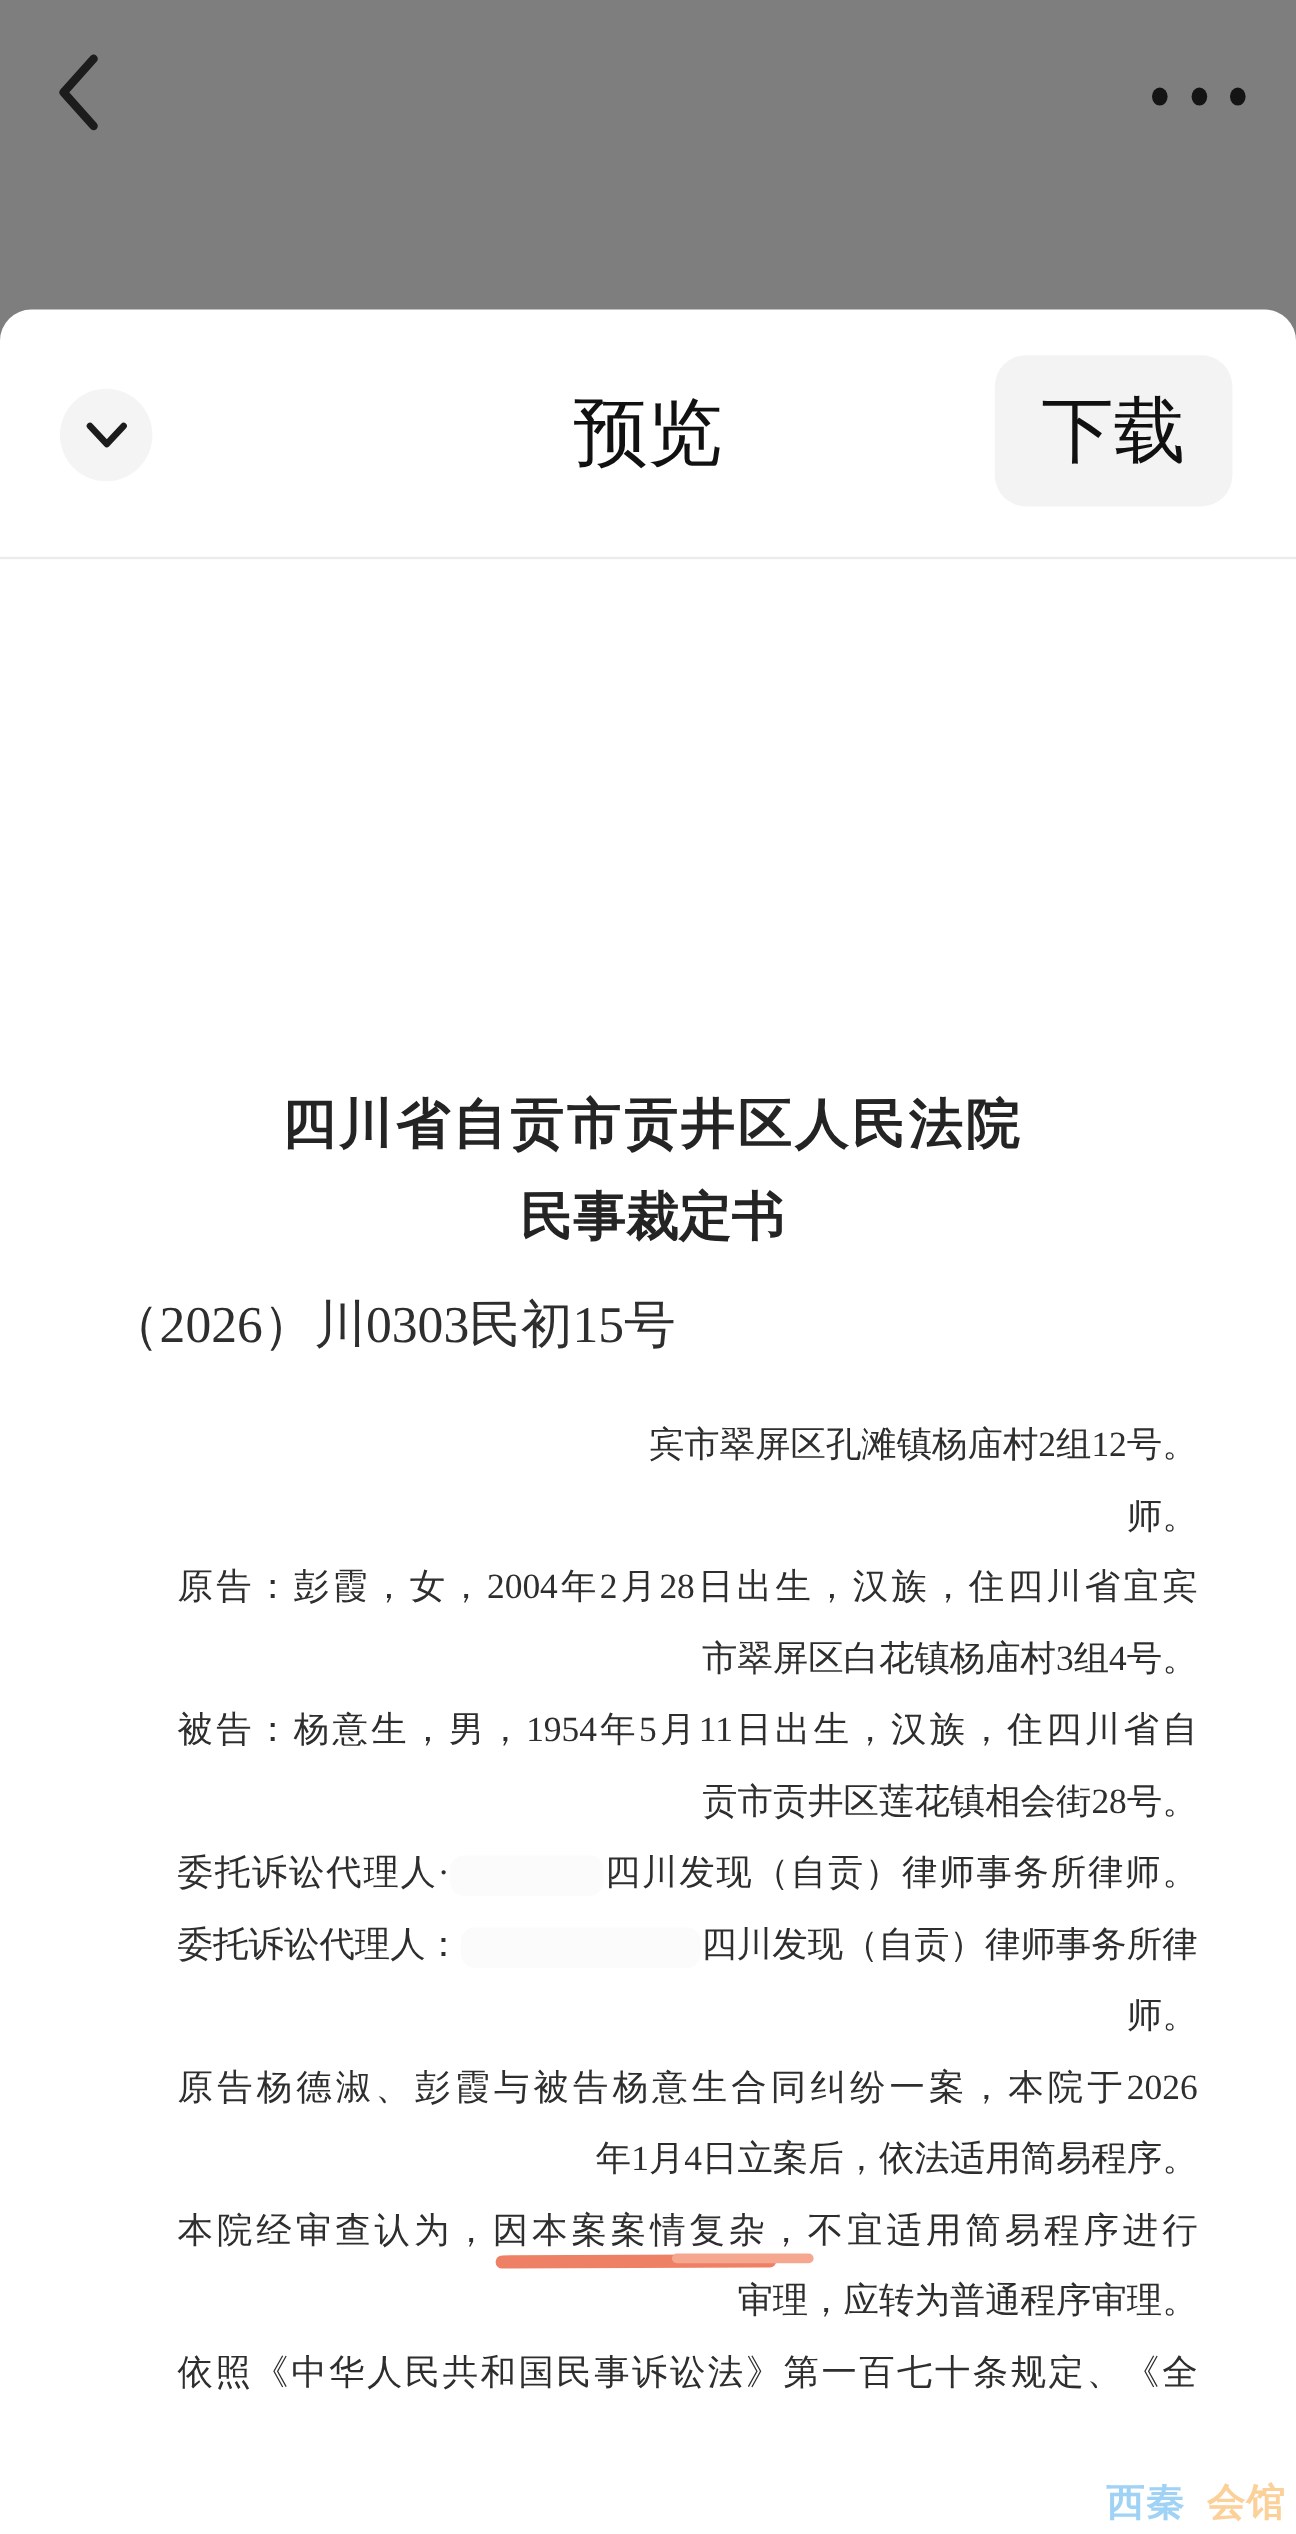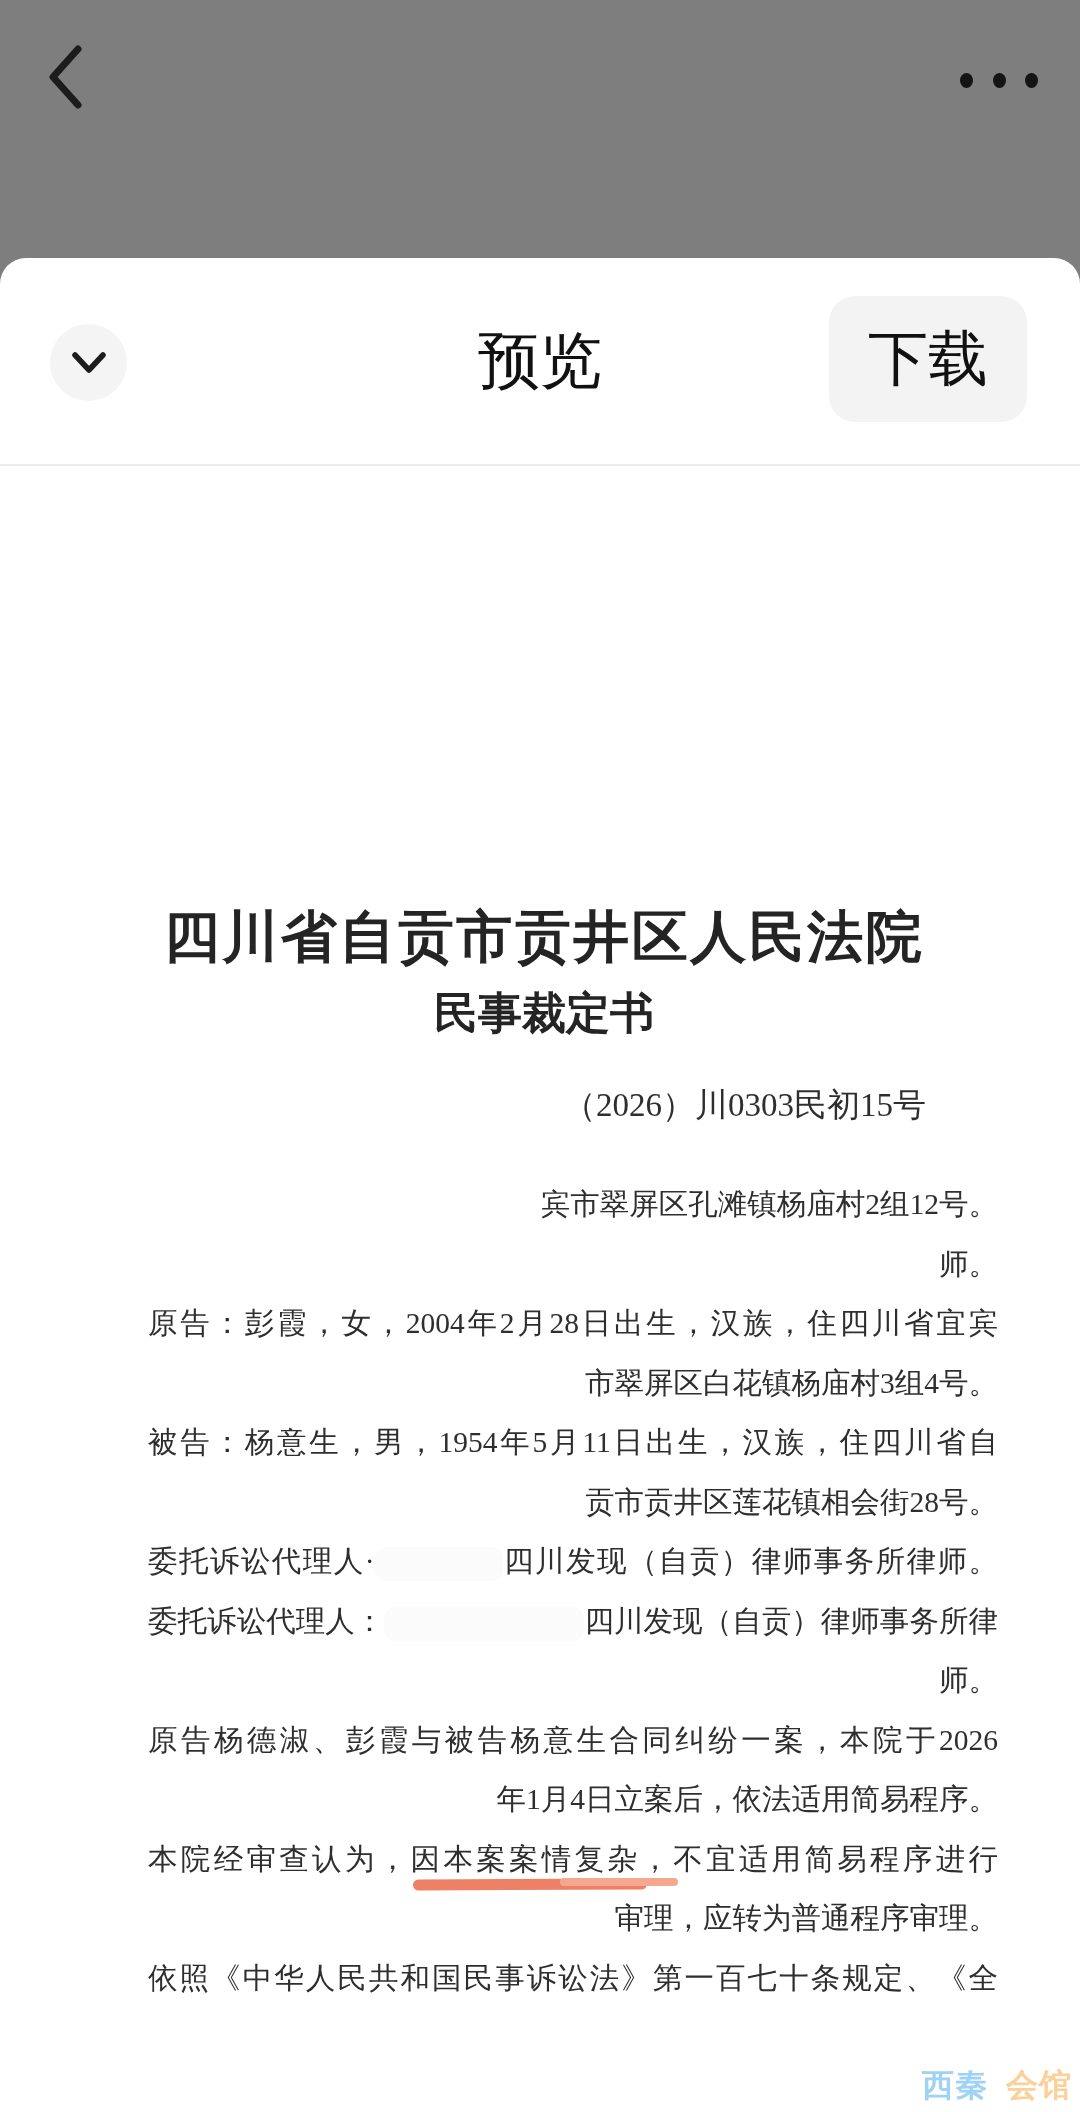--- a/index.html
+++ b/index.html
@@ -15,23 +15,23 @@
   .dot{width:13px;height:15px;border-radius:50%;background:#141414;}
   
   .sheet{position:absolute;left:0;top:258px;right:0;bottom:0;background:#ffffff;border-radius:26px 26px 0 0;}
   .sheet-header{position:absolute;left:0;top:0;right:0;height:206px;border-bottom:2px solid #ececec;}
   .collapse-btn{position:absolute;left:50px;top:66px;width:77px;height:77px;border-radius:50%;background:#f4f4f5;display:flex;align-items:center;justify-content:center;cursor:pointer;}
   .sheet-title{position:absolute;left:0;right:0;top:0;height:206px;display:flex;align-items:center;justify-content:center;font-size:62px;font-weight:500;color:var(--c-ui-text,#111);pointer-events:none;}
   .download-btn{position:absolute;left:829px;top:38px;width:198px;height:126px;border-radius:26px;background:var(--c-button-bg,#f3f3f4);display:flex;align-items:center;justify-content:center;font-size:60px;font-weight:500;color:var(--c-ui-text,#111);cursor:pointer;}
   
   .doc{position:absolute;left:0;top:0;right:0;bottom:0;pointer-events:none;
        font-family:"Liberation Serif","DejaVu Serif",serif;color:var(--c-doc-text,#2e2e2e);}
-  .court-title{position:absolute;left:90px;width:908px;top:649px;height:60px;line-height:60px;text-align:center;font-size:56px;font-weight:600;letter-spacing:2.5px;color:#242424;}
+  .court-title{position:absolute;left:90px;width:908px;top:649px;height:60px;line-height:60px;text-align:center;font-size:45px;font-weight:600;letter-spacing:2.5px;color:#242424;}
   .doc-type{position:absolute;left:90px;width:908px;top:726px;height:60px;line-height:60px;text-align:center;font-size:44px;font-weight:600;color:#242424;}
-  .case-number{position:absolute;left:90px;width:908px;top:817px;height:60px;line-height:60px;text-align:right;padding-right:72px;box-sizing:border-box;font-size:33px;}
+  .case-number{position:absolute;left:90px;width:908px;top:817px;height:60px;line-height:60px;text-align:left;padding-right:72px;box-sizing:border-box;font-size:43px;}
   #doc-lines{position:absolute;left:90px;top:917px;width:908px;}
   .doc-line{height:59.5px;line-height:59.5px;font-size:29.5px;white-space:nowrap;text-align:right;}
   .doc-line.just{white-space:normal;text-align:justify;text-align-last:justify;}
   .doc-line.ind{padding-left:58px;}
   .gap{display:inline-block;height:34px;vertical-align:middle;background:#fbfbfb;border-radius:12px;}
   .u-mark{position:relative;}
   .u-mark::before{content:"";position:absolute;left:1%;right:10%;bottom:-15px;height:11px;border-radius:6px;background:var(--c-underline,#ee8165);transform:rotate(-0.25deg);}
   .u-mark::after{content:"";position:absolute;left:57%;right:-2%;bottom:-11px;height:8px;border-radius:4px;background:var(--c-underline-light,#f5a88f);}
   .watermark{position:absolute;right:8px;bottom:4px;font-size:32px;font-weight:800;letter-spacing:1px;font-family:"Liberation Sans","DejaVu Sans",sans-serif;white-space:nowrap;}
 </style>

